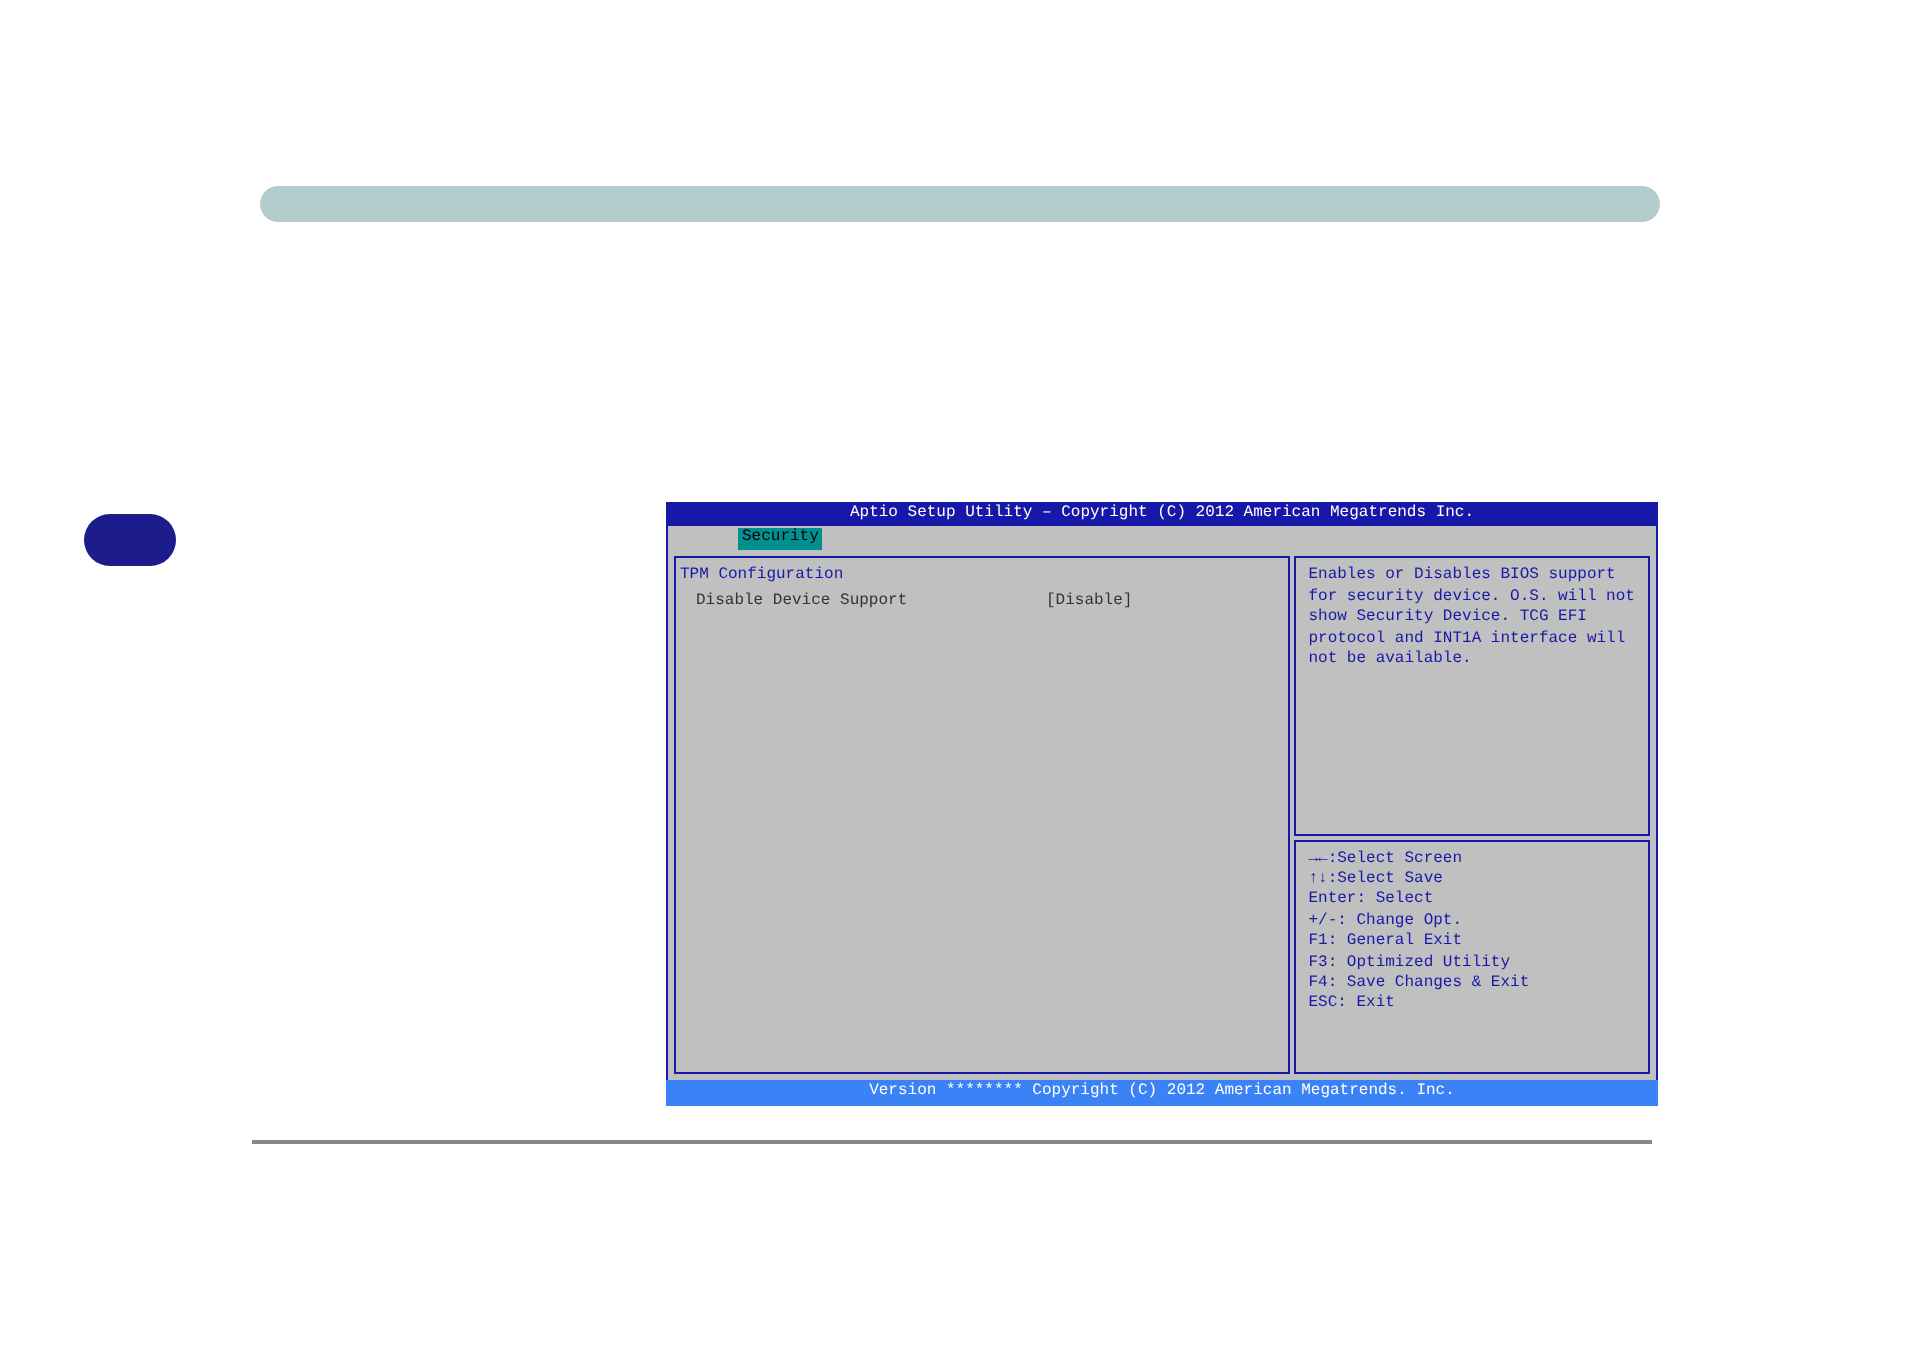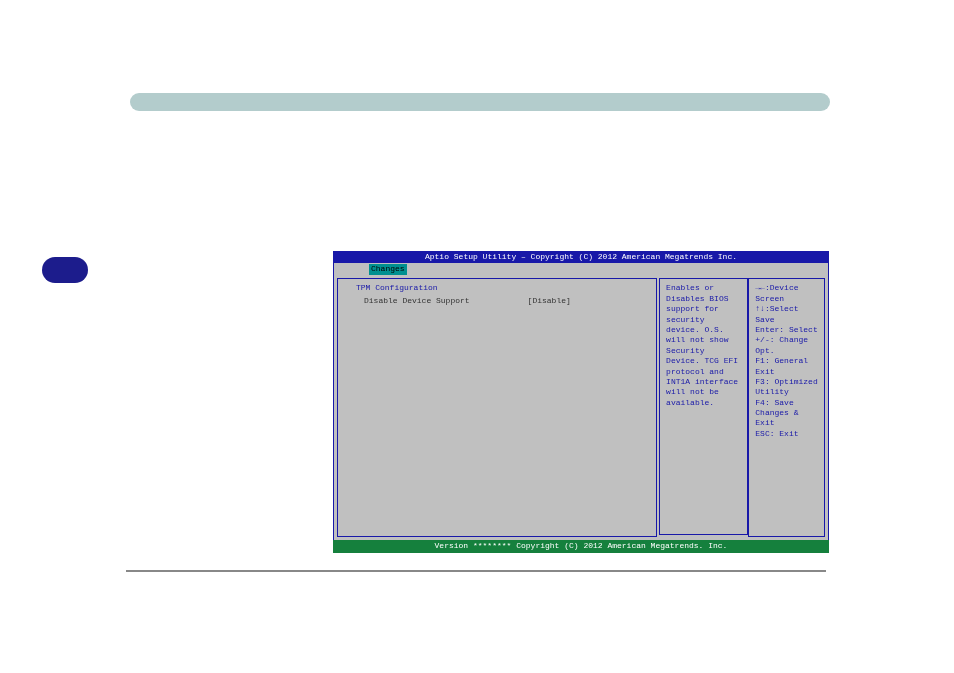--- a/index.html
+++ b/index.html
@@ -64,44 +64,44 @@
       display: flex;
       background: #c0c0c0;
       border-left: 1px solid #1818a8;
       border-right: 1px solid #1818a8;
       height: 265px;
     }
     .bios-left {
       flex: 1.7;
       border: 1px solid #1818a8;
       margin: 3px 2px 3px 3px;
-      padding: 4px 18px;
+      padding: 4px 2px;
       color: #1818a8;
     }
     .bios-right {
       flex: 1;
       display: flex;
-      flex-direction: row;
+      flex-direction: column;
       margin: 3px 3px 3px 0;
     }
     .bios-help {
       border: 1px solid #1818a8;
       flex: 1.2;
       padding: 4px 6px;
       color: #1818a8;
       margin-bottom: 2px;
     }
     .bios-nav {
       border: 1px solid #1818a8;
       flex: 1;
       padding: 4px 6px;
       color: #1818a8;
     }
     .bios-footer {
-      background: #15803d;
+      background: #3b82f6;
       color: #fff;
       text-align: center;
       padding: 1px 0;
       font-size: 8px;
     }
     .setting-heading {
       color: #1818a8;
       font-weight: normal;
     }
     .setting-row {
@@ -133,34 +133,34 @@
 </head>
 <body>
 
 <div class="top-bar"></div>
 
 <div class="side-badge"></div>
 
 <div class="bios-container">
   <div class="bios-titlebar">Aptio Setup Utility – Copyright (C) 2012 American Megatrends Inc.</div>
   <div class="bios-tabbar">
-    <span class="bios-tab">Changes</span>
+    <span class="bios-tab">Security</span>
   </div>
   <div class="bios-body">
     <div class="bios-left">
       <div class="setting-heading">TPM Configuration</div>
       <div class="setting-row">
         <span class="setting-label">Disable Device Support</span>
         <span class="setting-value">[Disable]</span>
       </div>
     </div>
     <div class="bios-right">
       <div class="bios-help">Enables or Disables BIOS support for security device. O.S. will not show Security Device. TCG EFI protocol and INT1A interface will not be available.</div>
       <div class="bios-nav">
-        <span class="nav-line">→←:Device Screen</span>
+        <span class="nav-line">→←:Select Screen</span>
         <span class="nav-line">↑↓:Select Save</span>
         <span class="nav-line">Enter: Select</span>
         <span class="nav-line">+/-: Change Opt.</span>
         <span class="nav-line">F1: General Exit</span>
         <span class="nav-line">F3: Optimized Utility</span>
         <span class="nav-line">F4: Save Changes &amp; Exit</span>
         <span class="nav-line">ESC: Exit</span>
       </div>
     </div>
   </div>

